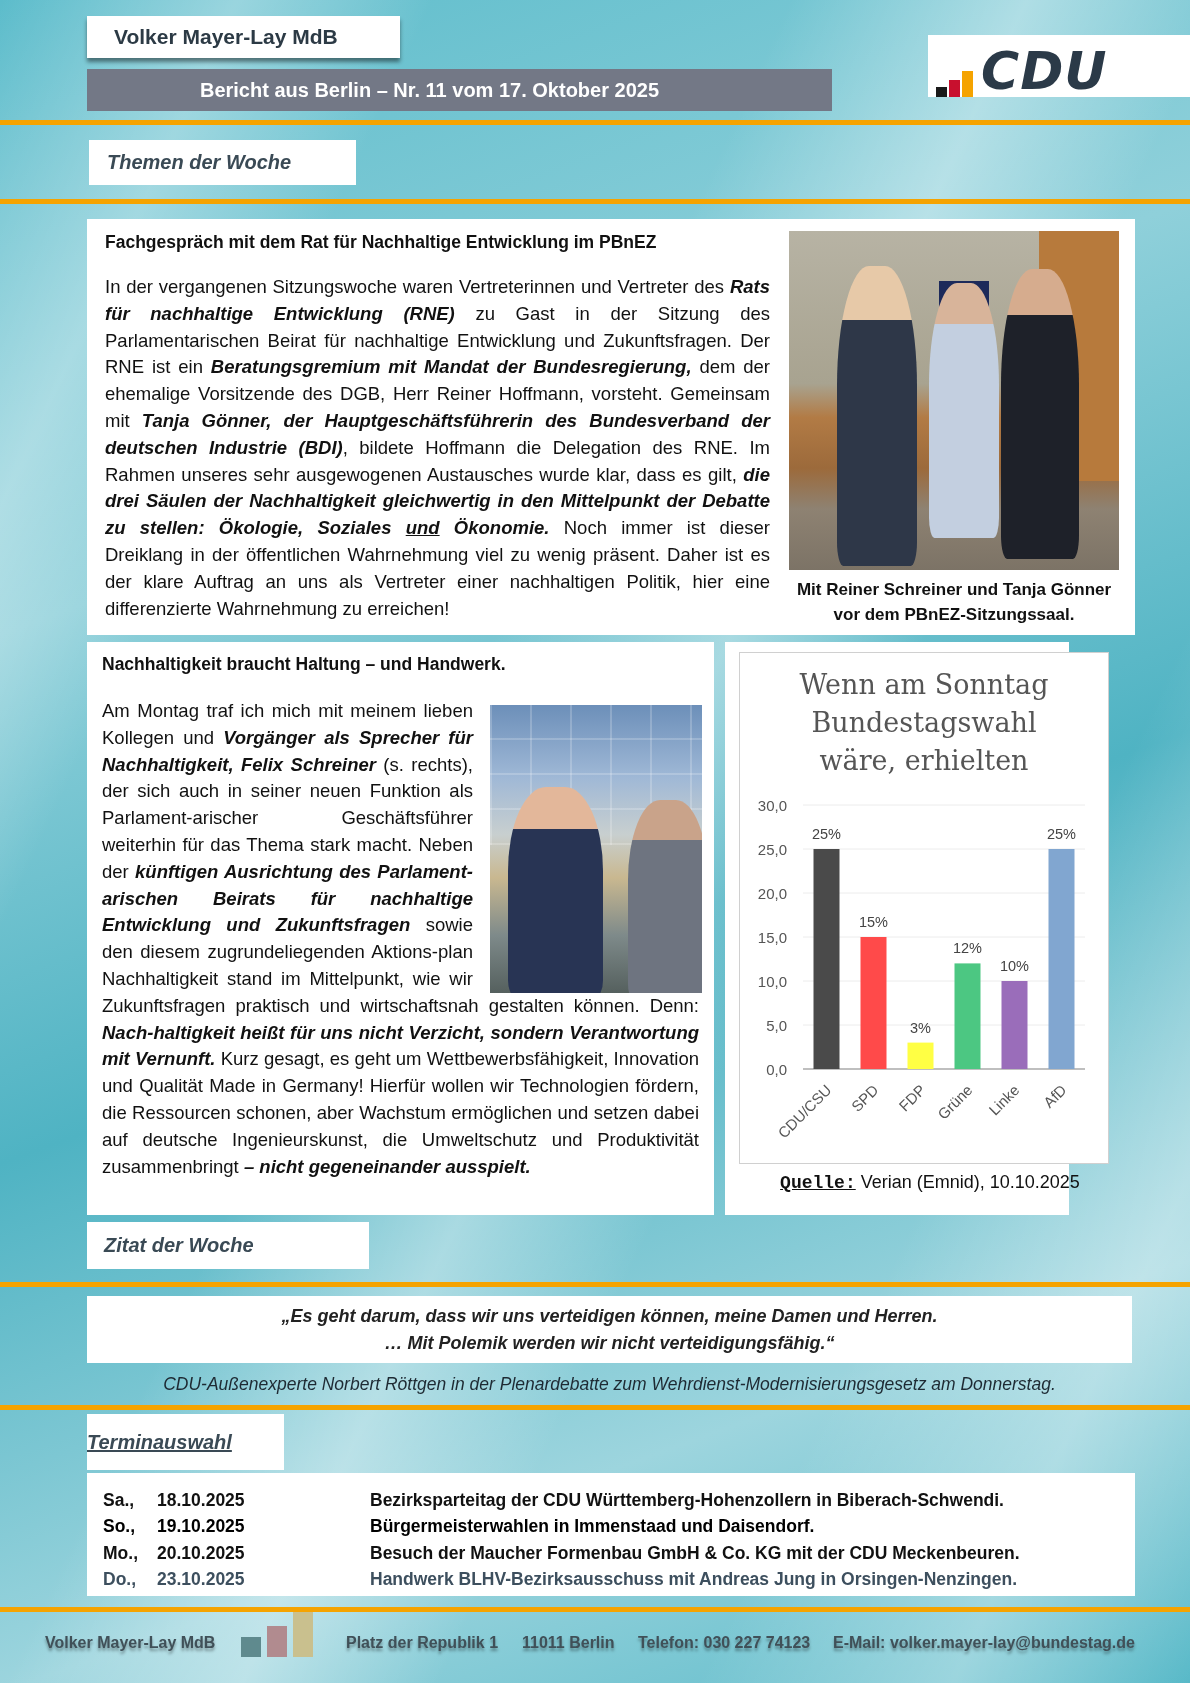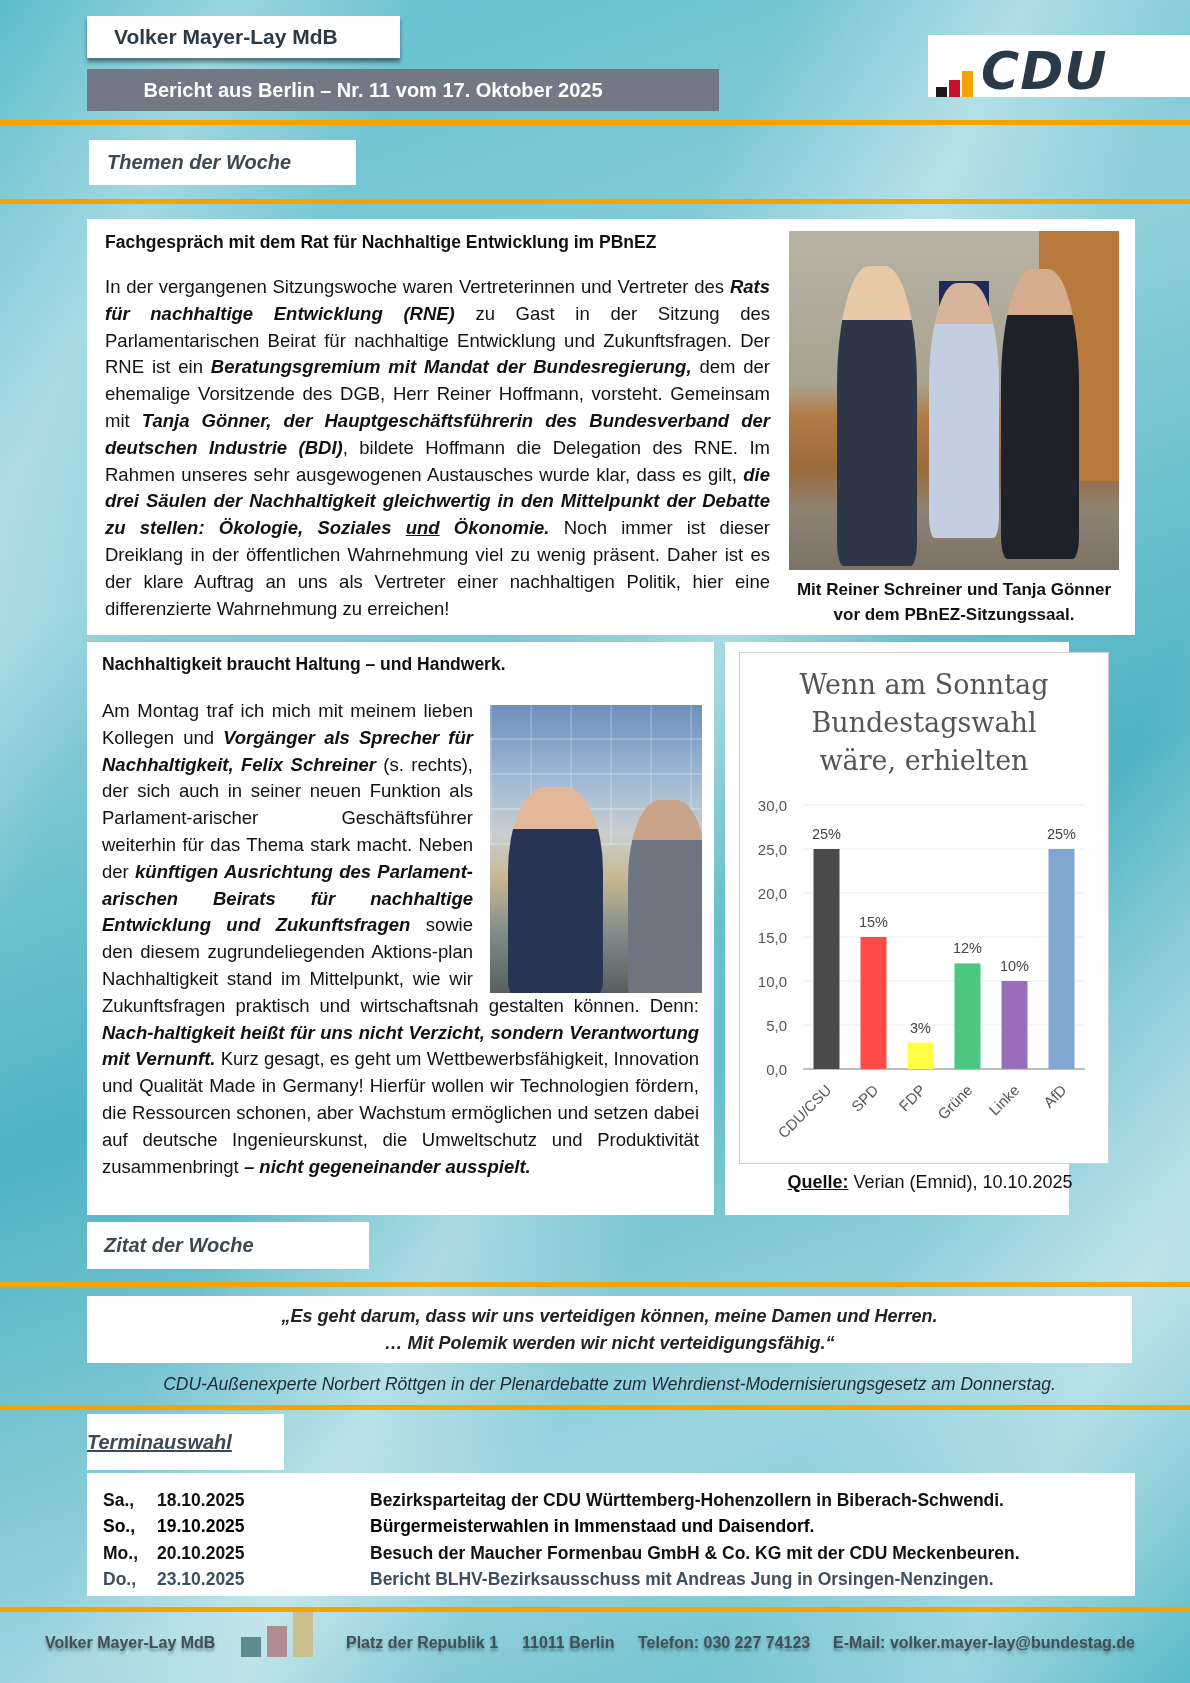--- a/index.html
+++ b/index.html
@@ -11,21 +11,21 @@
     background:
       linear-gradient(115deg, rgba(255,255,255,0) 0%, rgba(255,255,255,0.35) 12%, rgba(255,255,255,0) 22%, rgba(255,255,255,0) 40%, rgba(255,255,255,0.4) 52%, rgba(255,255,255,0) 62%, rgba(255,255,255,0) 75%, rgba(255,255,255,0.35) 88%, rgba(255,255,255,0) 100%),
       linear-gradient(160deg, #5cbccb 0%, #8fd0da 30%, #4fb3c3 55%, #9dd5de 80%, #58b9c8 100%);
   }
   .abs { position: absolute; }
   .orange-line { position: absolute; left: 0; width: 1190px; height: 5px; background: #f5a300; }
 
   
   .name-box { left: 87px; top: 16px; width: 313px; height: 42px; background: #fff; box-shadow: 0 4px 4px rgba(0,0,0,0.45); display:flex; align-items:center; padding-left: 27px; }
   .name-box span { font-weight: bold; font-size: 21px; color: #2c3a45; }
-  .report-bar { left: 87px; top: 69px; width: 632px; height: 42px; background: #737886; display:flex; align-items:center; justify-content:center; }
+  .report-bar { left: 87px; top: 69px; width: 745px; height: 42px; background: #737886; display:flex; align-items:center; justify-content:center; }
   .report-bar span { color: #fff; font-weight: bold; font-size: 20px; padding-right: 60px; }
   .logo-box { left: 928px; top: 35px; width: 262px; height: 62px; background: #fff; display:flex; align-items:flex-end; padding-left: 8px; }
   .logo-bars { display:flex; align-items:flex-end; gap: 2px; height: 30px; margin-right: 8px; margin-top: 10px;}
   .logo-bars i { display:block; width: 11px; }
   .logo-text { font-family: "DejaVu Sans", sans-serif; font-weight: bold; font-style: italic; font-size: 52px; color: #2b3a48; letter-spacing: 1px; line-height: 1; }
 
   .section-label { background: #fff; display:flex; align-items:center; padding-left: 18px; }
   .section-label span { font-style: italic; font-weight: bold; font-size: 20px; color: #3a4a55; }
 
   
@@ -151,21 +151,21 @@
         <text x="233.5" y="438" text-anchor="end" font-size="15" fill="#555" transform="rotate(-45 233.5 438)">Grüne</text>
         <rect x="261.5" y="328" width="26" height="88" fill="#9a6dba"></rect>
         <text x="274.5" y="318" text-anchor="middle" font-size="14.5" fill="#444">10%</text>
         <text x="280.5" y="438" text-anchor="end" font-size="15" fill="#555" transform="rotate(-45 280.5 438)">Linke</text>
         <rect x="308.5" y="196" width="26" height="220" fill="#81a6d0"></rect>
         <text x="321.5" y="186" text-anchor="middle" font-size="14.5" fill="#444">25%</text>
         <text x="327.5" y="438" text-anchor="end" font-size="15" fill="#555" transform="rotate(-45 327.5 438)">AfD</text>
       </svg>
   </div>
   <div class="abs" style="left:0;top:530px;width:410px;text-align:center;font-size:18px;">
-    <span class="u" style="font-weight:bold;">Quelle:</span><span> Verian (Emnid), 10.10.2025</span>
+    <span class="u" style="font-weight:bold;font-family:Liberation Mono, monospace;">Quelle:</span><span> Verian (Emnid), 10.10.2025</span>
   </div>
 </div>
 
 <div class="abs section-label" style="left:87px;top:1222px;width:282px;height:47px;padding-left:17px;">
   <span>Zitat der Woche</span>
 </div>
 <div class="card" style="left:87px;top:1296px;width:1045px;height:67px;display:flex;flex-direction:column;justify-content:center;">
   <div class="quote-text">„Es geht darum, dass wir uns verteidigen können, meine Damen und Herren.</div>
   <div class="quote-text">… Mit Polemik werden wir nicht verteidigungsfähig.“</div>
 </div>
@@ -186,21 +186,21 @@
       <span class="term-event">Bürgermeisterwahlen in Immenstaad und Daisendorf.</span>
     </div>
     <div class="term-row" style="top: 67px; color: rgb(17, 17, 17); width: 100%;">
       <span class="term-day">Mo.,</span>
       <span class="term-date">20.10.2025</span>
       <span class="term-event">Besuch der Maucher Formenbau GmbH &amp; Co. KG mit der CDU Meckenbeuren.</span>
     </div>
     <div class="term-row" style="top: 93.5px; color: rgb(61, 79, 94); width: 100%;">
       <span class="term-day">Do.,</span>
       <span class="term-date">23.10.2025</span>
-      <span class="term-event">Bericht BLHV-Bezirksausschuss mit Andreas Jung in Orsingen-Nenzingen.</span>
+      <span class="term-event">Handwerk BLHV-Bezirksausschuss mit Andreas Jung in Orsingen-Nenzingen.</span>
     </div>
   </div>
 
 <div class="abs footer-text" style="left:45px;top:1634px;">Volker Mayer-Lay MdB</div>
 <div class="abs" style="left:241px;top:1612px;width:80px;height:45px;">
   <div class="abs" style="left:0;top:25px;width:20px;height:20px;background:#5f8a8e;"></div>
   <div class="abs" style="left:26px;top:14px;width:20px;height:31px;background:#b18b8f;"></div>
   <div class="abs" style="left:52px;top:0;width:20px;height:45px;background:#c9c08e;"></div>
 </div>
 <div class="abs footer-text" style="left:346px;top:1634px;">Platz der Republik 1</div>

